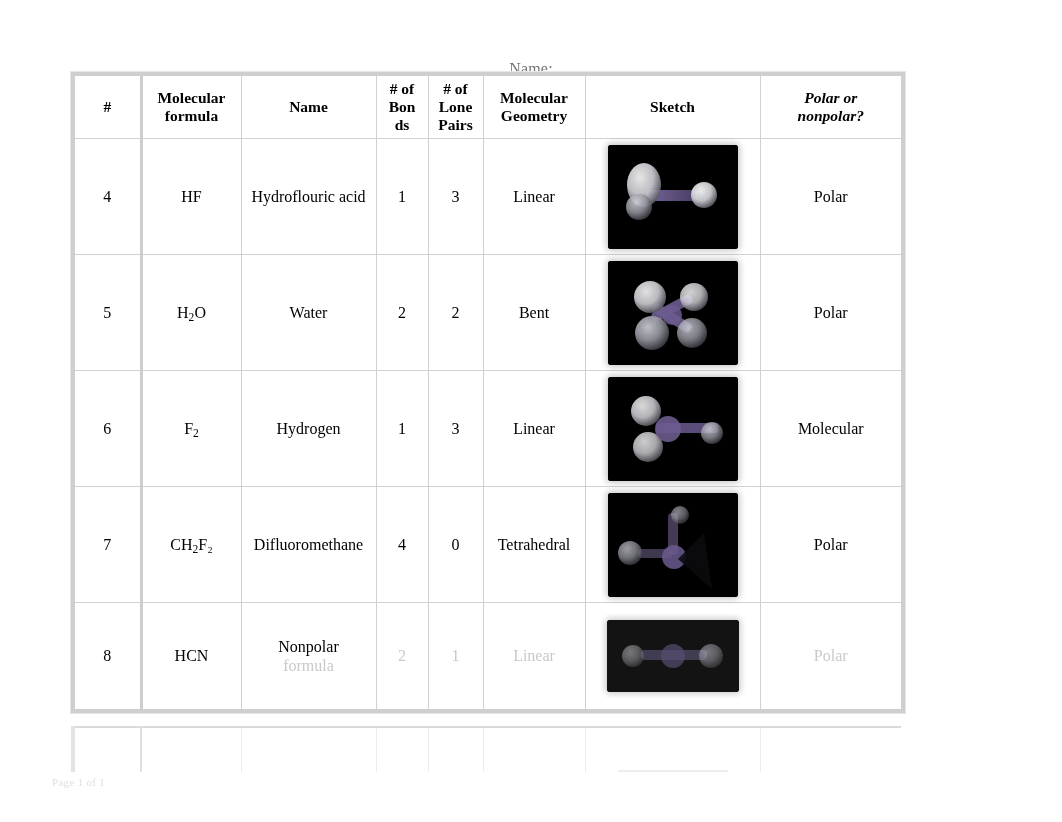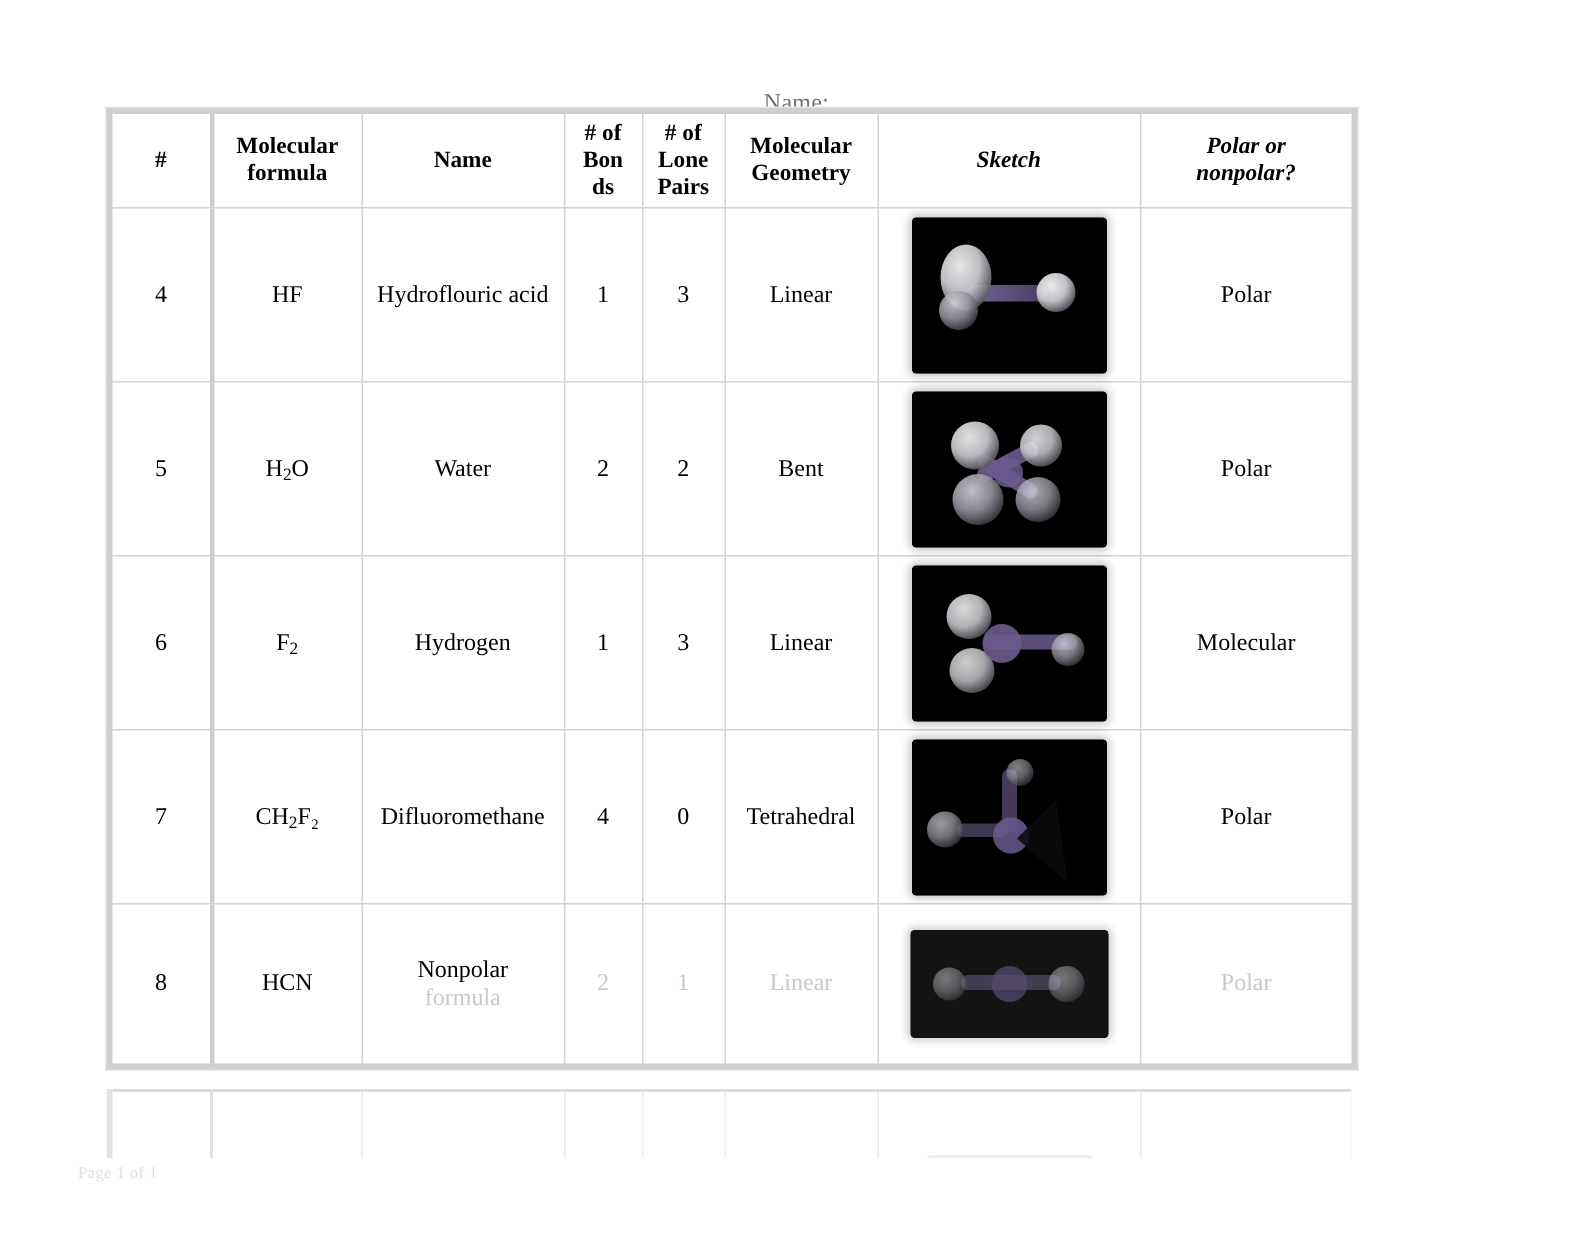--- a/index.html
+++ b/index.html
@@ -78,21 +78,21 @@
     padding: 2px 4px;
   }
 
   
   .col-num      { width: 68px; }
   .col-formula  { width: 100px; }
   .col-name     { width: 135px; }
   .col-bonds    { width: 52px; }
   .col-lone     { width: 55px; }
   .col-geom     { width: 102px; }
-  .col-sketch   { width: 175px; font-style: italic; }
+  .col-sketch   { width: 175px; }
   .col-polar    { width: 143px; font-style: italic; }
 
   sub { font-size: 0.72em; vertical-align: baseline; position: relative; top: 0.28em; }
 
   
   .sketch-cell { padding: 4px 0 !important; }
   .sketch {
     position: relative;
     display: block;
     margin: 0 auto;

